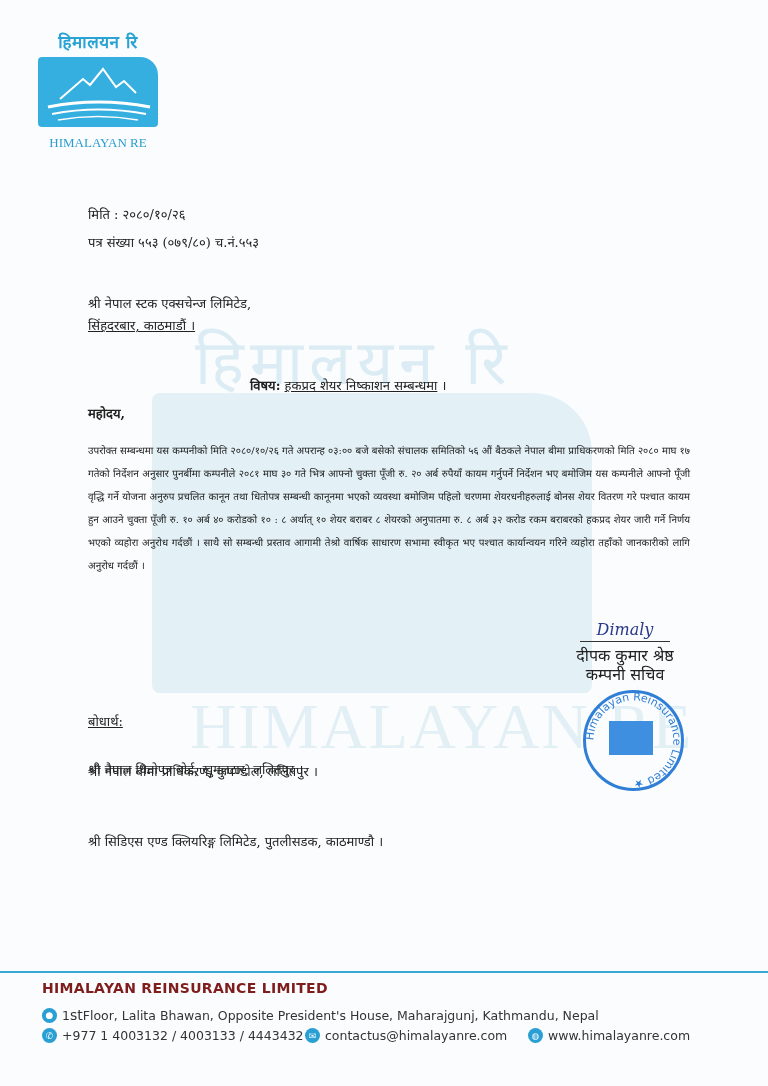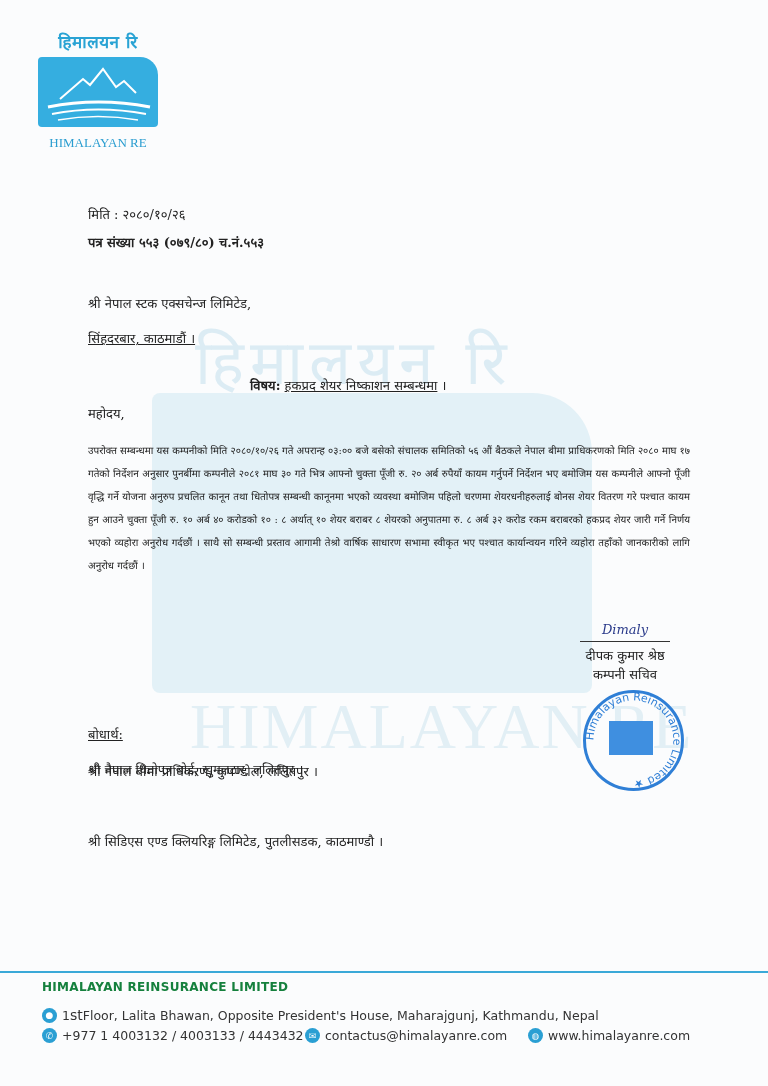--- a/index.html
+++ b/index.html
@@ -12,36 +12,36 @@
   .logo { position:absolute; left:38px; top:30px; width:120px; text-align:center; }
   .logo-dev { color:#2aa3d4; font-family:"DejaVu Sans", sans-serif; font-size:17px; font-weight:bold; margin-bottom:4px; letter-spacing:0.5px;}
   .logo-box { width:120px; height:70px; background:#35aee0; border-radius:4px 18px 4px 4px; margin:0 auto; }
   .logo-en { color:#2a9dd0; font-family:"Liberation Serif", serif; font-size:13px; margin-top:8px; }
 
   .wm-dev { position:absolute; left:195px; top:318px; font-family:"DejaVu Sans", sans-serif; font-size:62px; color:#dcecf4; letter-spacing:6px; white-space:nowrap; }
   .wm-box { position:absolute; left:152px; top:393px; width:440px; height:300px; background:#e3f1f7; border-radius:8px 60px 8px 8px; }
   .wm-en { position:absolute; left:190px; top:690px; font-family:"Liberation Serif", serif; font-size:64px; color:#e2eff5; letter-spacing:2px; white-space:nowrap; }
 
   .txt { position:absolute; font-size:13px; line-height:20px; white-space:nowrap; z-index:2; }
-  .u { text-decoration:underline;margin-top:13px; }
+  .u { text-decoration:underline; }
   .subject { left:250px; top:376px; }
   .subject b { font-weight:bold; }
   .body-para { position:absolute; left:88px; top:439px; width:602px; font-size:10px; line-height:23px; text-align:justify; z-index:2; }
 
   .sig-area { position:absolute; left:545px; top:620px; width:160px; text-align:center; z-index:2; }
   .sig-mark { font-family:"DejaVu Serif", serif; font-style:italic; font-size:14px; color:#2a3a8a; display:block; }
   .sig-line { width:90px; height:1px; background:#333; margin:2px auto 4px; }
-  .sig-area span { display:block; font-size:13px; line-height:19px; }
+  .sig-area span { display:block; font-size:16px; line-height:19px; }
 
   .stamp { position:absolute; left:583px; top:690px; width:95px; height:95px; border:3px solid #2f7fd6; border-radius:50%; z-index:3; }
   .stamp-inner { position:absolute; left:23px; top:28px; width:44px; height:34px; background:#3f8fe0; }
   .stamp-text { position:absolute; left:-10px; top:-10px; width:115px; height:115px; }
 
   .footer-line { position:absolute; left:0; top:971px; width:768px; height:2px; background:#3aa9d8; }
-  .footer-title { position:absolute; left:42px; top:980px; font-family:"DejaVu Sans", sans-serif; font-weight:bold; font-size:12px; color:#15803d; letter-spacing:0.3px; }
+  .footer-title { position:absolute; left:42px; top:980px; font-family:"DejaVu Sans", sans-serif; font-weight:bold; font-size:14px; color:#7f1d1d; letter-spacing:0.3px; }
   .frow { position:absolute; font-family:"DejaVu Sans", sans-serif; font-size:12.5px; color:#333; white-space:nowrap; display:flex; align-items:center; }
   .ficon { width:15px; height:15px; border-radius:50%; background:#2a9fd3; color:#fff; font-size:9px; display:inline-flex; align-items:center; justify-content:center; margin-right:5px; }
   sup { font-size:14px; }
 </style>
 </head>
 <body>
 
 <div class="wm-box"></div>
 <div class="wm-dev">हिमालयन रि</div>
 <div class="wm-en">HIMALAYAN RE</div>
@@ -53,31 +53,31 @@
       <polyline points="22,42 45,22 52,28 65,12 78,30 86,24 98,36" fill="none" stroke="#fff" stroke-width="2"></polyline>
       <path d="M10 50 Q60 40 112 50" fill="none" stroke="#fff" stroke-width="3"></path>
       <path d="M14 57 Q60 48 108 57" fill="none" stroke="#fff" stroke-width="2"></path>
       <path d="M20 63 Q60 56 100 63" fill="none" stroke="#fff" stroke-width="1.5"></path>
     </svg>
   </div>
   <div class="logo-en">HIMALAYAN RE</div>
 </div>
 
 <div class="txt" style="left:88px; top:205px;text-align:right;">मिति : २०८०/१०/२६</div>
-<div class="txt" style="left:88px; top:233px;font-weight:bold;">पत्र संख्या ५५३ (०७९/८०) च.नं.५५३</div>
+<div class="txt" style="left:88px; top:233px;">पत्र संख्या ५५३ (०७९/८०) च.नं.५५३</div>
 
 <div class="txt" style="left:88px; top:294px;text-align:center;">श्री नेपाल स्टक एक्सचेन्ज लिमिटेड,</div>
 <div class="txt u" style="left:88px; top:316px;">सिंहदरबार, काठमाडौं ।</div>
 
 <div class="txt subject">
   <b>विषय:</b>
   <span class="u">हकप्रद शेयर निष्काशन सम्बन्धमा</span><span> ।</span>
 </div>
 
-<div class="txt" style="left:88px; top:404px;">महोदय,</div>
+<div class="txt" style="left:88px; top:404px;font-weight:bold;">महोदय,</div>
 
 <div class="body-para">उपरोक्त सम्बन्धमा यस कम्पनीको मिति २०८०/१०/२६ गते अपरान्ह ०३:०० बजे बसेको संचालक समितिको ५६ औं बैठकले नेपाल बीमा प्राधिकरणको मिति २०८० माघ १७ गतेको निर्देशन अनुसार पुनर्बीमा कम्पनीले २०८१ माघ ३० गते भित्र आफ्नो चुक्ता पूँजी रु. २० अर्ब रुपैयाँ कायम गर्नुपर्ने निर्देशन भए बमोजिम यस कम्पनीले आफ्नो पूँजी वृद्धि गर्ने योजना अनुरुप प्रचलित कानून तथा धितोपत्र सम्बन्धी कानूनमा भएको व्यवस्था बमोजिम पहिलो चरणमा शेयरधनीहरुलाई बोनस शेयर वितरण गरे पश्चात कायम हुन आउने चुक्ता पूँजी रु. १० अर्ब ४० करोडको १० : ८ अर्थात् १० शेयर बराबर ८ शेयरको अनुपातमा रु. ८ अर्ब ३२ करोड रकम बराबरको हकप्रद शेयर जारी गर्ने निर्णय भएको व्यहोरा अनुरोध गर्दछौं । साथै सो सम्बन्धी प्रस्ताव आगामी तेश्रो वार्षिक साधारण सभामा स्वीकृत भए पश्चात कार्यान्वयन गरिने व्यहोरा तहाँको जानकारीको लागि अनुरोध गर्दछौं ।</div>
 
 <div class="sig-area">
   <span class="sig-mark">Dimaly</span>
   <div class="sig-line"></div>
   <span>दीपक कुमार श्रेष्ठ</span>
   <span>कम्पनी सचिव</span>
 </div>
 

